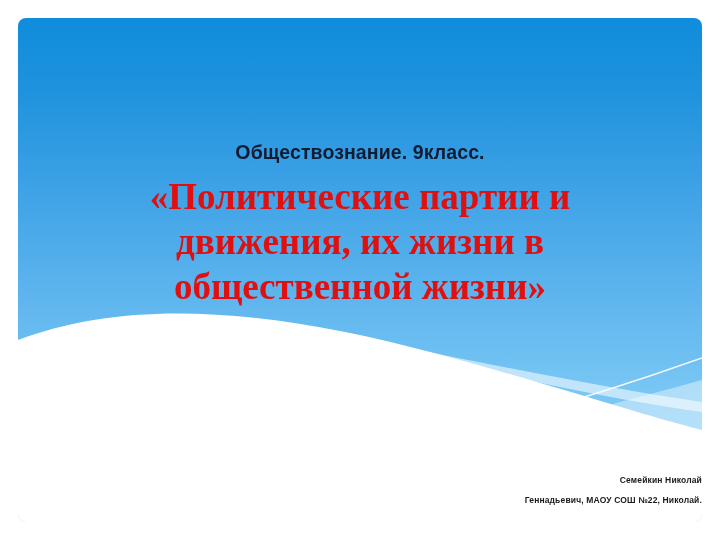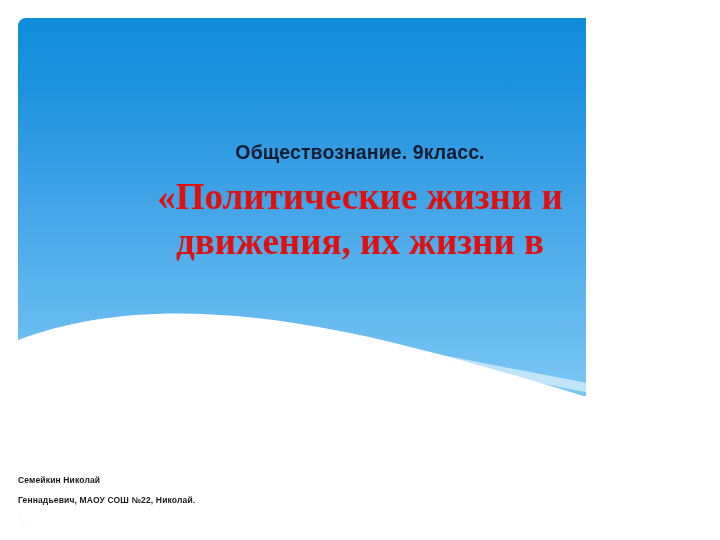--- a/index.html
+++ b/index.html
@@ -10,21 +10,21 @@
   body {
     width: 720px;
     height: 540px;
     overflow: hidden;
     font-family: "Liberation Sans", sans-serif;
   }
 
   
   .slide {
     position: relative;
-    width: 586px;
+    width: 720px;
     height: 540px;
     background: #ffffff;
     overflow: hidden;
   }
 
   
   .panel {
     position: absolute;
     left: 18px;
     top: 18px;
@@ -95,21 +95,21 @@
   .main-title .tl {
     display: block;
     white-space: nowrap;
   }
 
   .footer {
     position: absolute;
     top: 452px;
     left: 0;
     width: 684px;
-    text-align: left;
+    text-align: right;
     font-family: "Liberation Sans", sans-serif;
     font-weight: bold;
     font-size: 8.5px;
     line-height: 20px;
     color: #1a1a1a;
     letter-spacing: 0.15px;
   }
   .footer .fl {
     display: block;
     white-space: nowrap;
@@ -149,22 +149,23 @@
 
         <path d="M 400 88 C 500 108, 600 128, 684 140 L 684 150 C 598 138, 496 116, 398 94 Z" fill="#ffffff" fill-opacity="0.55"></path>
       </svg>
     </div>
 
     <div class="text-stack">
 
       <div class="subject-line">Обществознание. 9класс.</div>
 
       <div class="main-title">
-        <span class="tl">«Политические жизни и</span>
+        <span class="tl">«Политические партии и</span>
         <span class="tl">движения, их жизни в</span>
+        <span class="tl">общественной жизни»</span>
       </div>
 
       <div class="footer">
         <span class="fl">Семейкин Николай</span>
         <span class="fl">Геннадьевич, МАОУ СОШ №22, Николай.</span>
       </div>
 
     </div>
   </div>
 </div>

